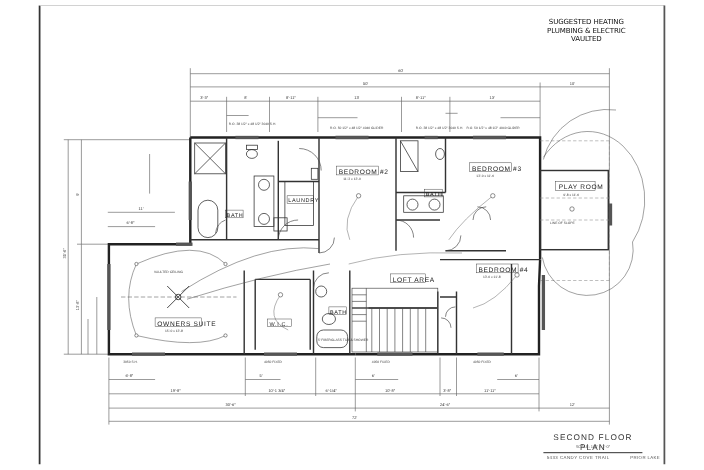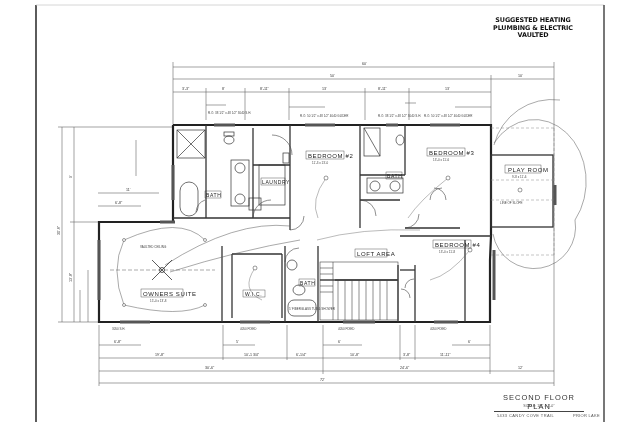--- a/index.html
+++ b/index.html
@@ -1,19 +1,19 @@
 <!DOCTYPE html>
 <html><head>
 <meta charset="utf-8">
 <style>
   html,body{margin:0;padding:0;background:#ffffff;}
   body{width:640px;height:427px;overflow:hidden;position:relative;font-family:"DejaVu Sans",sans-serif;}
   .sheet{position:absolute;left:0;top:0;width:640px;height:427px;background:#fff;}
   svg{position:absolute;left:0;top:0;}
-  .title-block{position:absolute;left:478px;top:17px;width:110px;text-align:center;font-family:"DejaVu Sans",sans-serif;font-weight:bold;font-size:6.4px;line-height:7.6px;color:#111;letter-spacing:-0.1px;}
+  .title-block{position:absolute;left:478px;top:17px;width:110px;text-align:center;font-family:"DejaVu Sans",sans-serif;font-weight:normal;font-size:6.4px;line-height:7.6px;color:#111;letter-spacing:-0.1px;}
   .plan-title{position:absolute;left:494px;top:393px;width:90px;text-align:center;font-family:"Liberation Sans",sans-serif;font-size:7.5px;color:#333;letter-spacing:1px;border-bottom:0.8px solid #444;padding-bottom:0px;}
   .plan-scale{position:absolute;left:494px;top:404px;width:90px;text-align:center;font-family:"Liberation Sans",sans-serif;font-size:3.6px;color:#555;}
   .address{position:absolute;left:497px;top:413px;font-family:"Liberation Sans",sans-serif;font-size:4px;color:#555;letter-spacing:0.4px;}
   .prior{position:absolute;left:573px;top:413px;font-family:"Liberation Sans",sans-serif;font-size:4px;color:#555;letter-spacing:0.3px;}
   .rlabel{font-family:"Liberation Sans",sans-serif;font-size:6px;fill:#222;letter-spacing:0.6px;}
   .small{font-family:"Liberation Sans",sans-serif;font-size:3px;fill:#444;}
   .dim{font-family:"Liberation Sans",sans-serif;font-size:3.6px;fill:#333;}
 </style>
 </head>
 <body>

